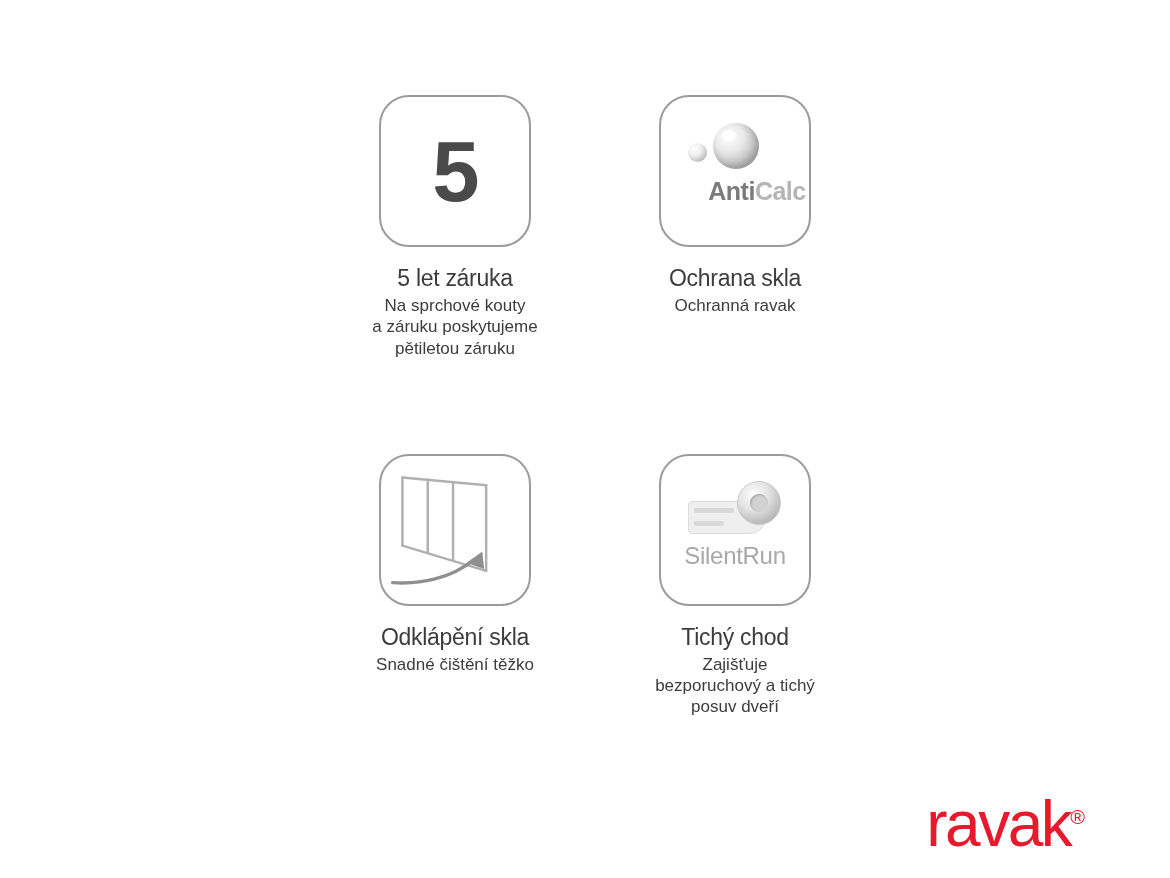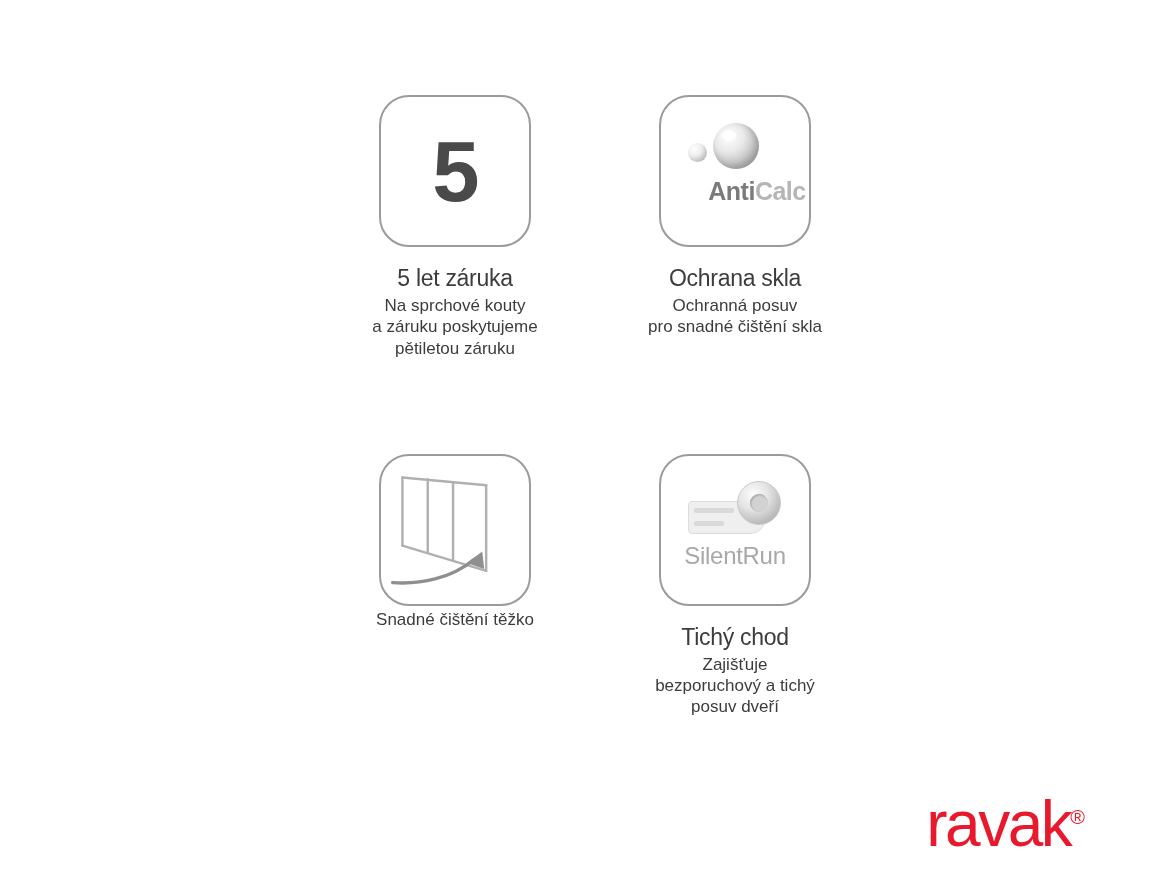--- a/index.html
+++ b/index.html
@@ -215,42 +215,42 @@
         <div class="anticalc-wrap">
           <div class="ac-bubble-big"></div>
           <div class="ac-bubble-small"></div>
           <div class="ac-text">
             <span class="ac-anti">Anti</span><span class="ac-calc">Calc</span>
           </div>
         </div>
       </div>
       <div class="feature-title">Ochrana skla</div>
       <div class="feature-desc">
-        <div>Ochranná posuv</div>
-        <div>pro snadné čištění skla</div>
+        <div>Ochranná ravak</div>
       </div>
     </div>
 
     <div class="feature row2">
       <div class="icon-box">
         <svg width="152" height="152" viewBox="0 0 152 152">
           <g stroke="#b0b0b0" stroke-width="2.5" fill="none" stroke-linecap="round">
             <line x1="22" y1="22" x2="22" y2="92"></line>
             <line x1="22" y1="92" x2="108" y2="118"></line>
             <line x1="22" y1="22" x2="108" y2="30"></line>
             <line x1="108" y1="30" x2="108" y2="118"></line>
             <line x1="48" y1="24" x2="48" y2="99"></line>
             <line x1="74" y1="27" x2="74" y2="107"></line>
           </g>
           <g stroke="#8f8f8f" stroke-width="3.5" fill="none" stroke-linecap="round">
             <path d="M12 130 C 40 132, 72 126, 96 106"></path>
           </g>
           <polygon points="104,98 106,116 88,110" fill="#8f8f8f"></polygon>
         </svg>
       </div>
+      <div class="feature-title">Odklápění skla</div>
       <div class="feature-desc">
         <div>Snadné čištění těžko</div>
       </div>
     </div>
 
     <div class="feature row2">
       <div class="icon-box">
         <div class="sr-wrap">
           <div class="sr-bracket"></div>
           <div class="sr-roller"></div>

